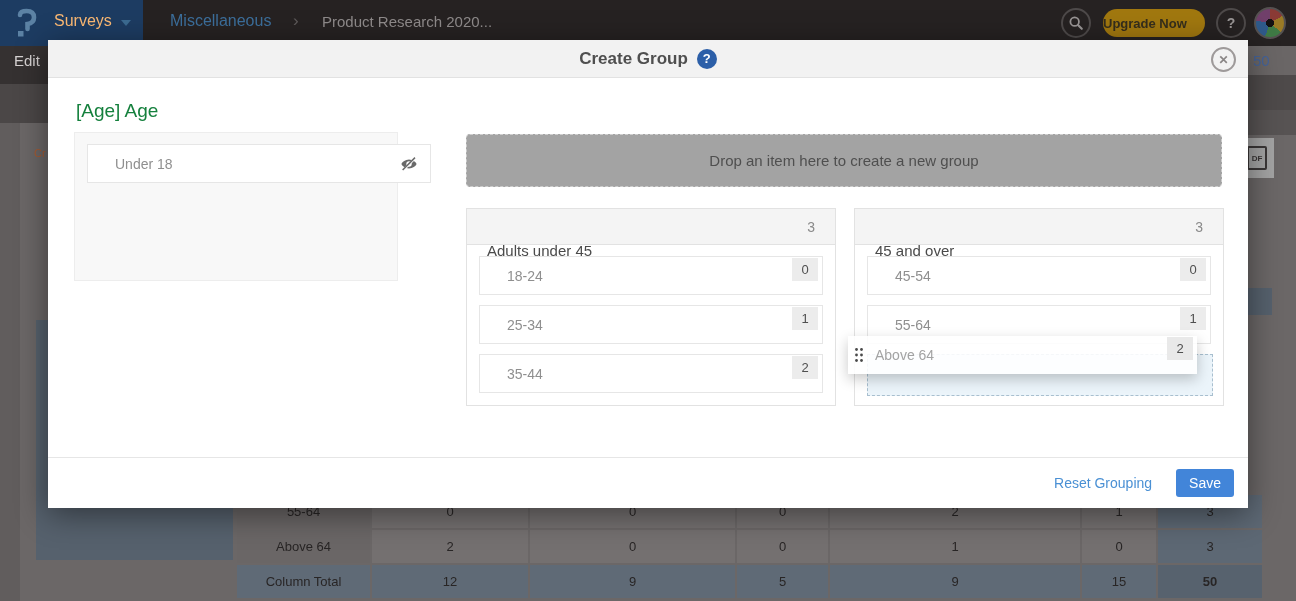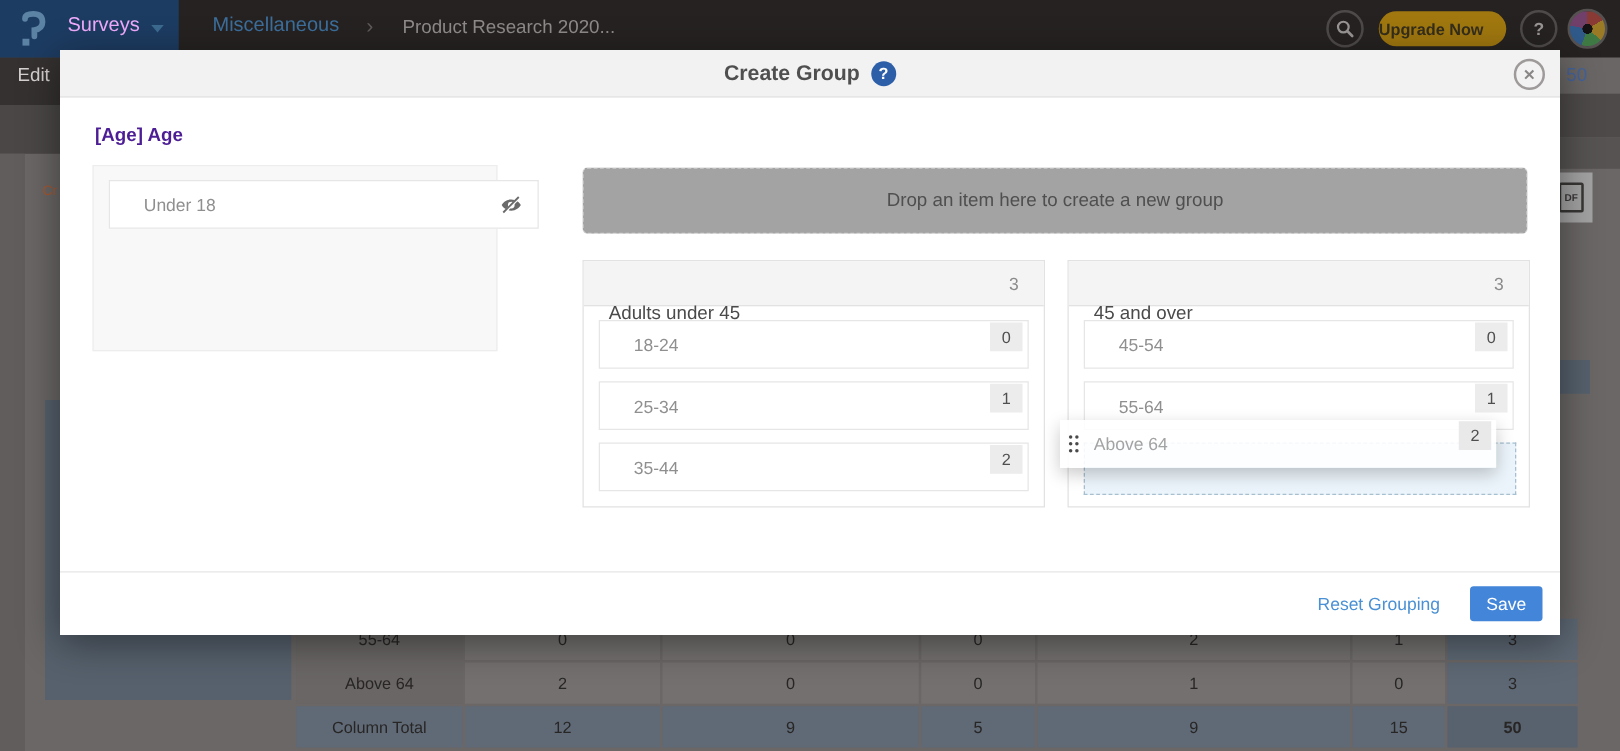--- a/index.html
+++ b/index.html
@@ -7,21 +7,21 @@
   body {
     width:1296px; height:601px; position:relative; overflow:hidden;
     background:#6b6767; font-family:"Liberation Sans", sans-serif;
     -webkit-font-smoothing:antialiased;
   }
   .abs { position:absolute; }
 
   
   .topbar { left:0; top:0; width:1296px; height:46px; background:#262222; z-index:2; }
   .navy-block { left:0; top:0; width:143px; height:46px; background:#1d3c62; }
-  .surveys-label { left:54px; top:12px; font-size:16px; color:#f0abfc; }
+  .surveys-label { left:54px; top:12px; font-size:16px; color:#fdba74; }
   .caret-down { left:121px; top:20px; width:0; height:0; border-left:5px solid transparent; border-right:5px solid transparent; border-top:6px solid #3c6b91; }
   .bc-folder { left:170px; top:12px; font-size:16px; color:#3c6f9c; }
   .bc-sep { left:293px; top:11px; font-size:17px; color:#5f5b5b; }
   .bc-survey { left:322px; top:13px; font-size:15px; color:#8f8b8b; }
   .circle-btn { width:30px; height:30px; border:2px solid #4e4a4a; border-radius:50%; display:flex; align-items:center; justify-content:center; color:#9a9696; }
   .upgrade-btn { left:1103px; top:9px; width:102px; height:28px; border-radius:14px; background:#a1780f; color:#352e1c; font-size:13px; font-weight:bold; display:flex; align-items:center; }
   .avatar { left:1254px; top:7px; width:32px; height:32px; border-radius:50%; border:2px solid #555151;
     background: radial-gradient(circle at 50% 50%, #141212 0 20%, rgba(0,0,0,0) 21%),
                 conic-gradient(#8a3a35 0 60deg, #9a7a25 60deg 130deg, #3f7a45 130deg 200deg, #2f5a8a 200deg 280deg, #703f6a 280deg 360deg); }
 
@@ -56,21 +56,21 @@
   .modal { left:48px; top:40px; width:1200px; height:468px; background:#fff; z-index:10;
     box-shadow:0 6px 30px rgba(0,0,0,0.45); }
   .modal-header { position:absolute; left:0; top:0; width:100%; height:38px; background:#f2f2f2;
     border-bottom:1px solid #e2e2e2; display:flex; align-items:center; justify-content:center; gap:9px; }
   .modal-title { font-size:17px; font-weight:600; color:#4f4f4f; }
   .help-badge { width:20px; height:20px; border-radius:50%; background:#2c5fa8; color:#fff;
     font-size:13px; font-weight:bold; display:flex; align-items:center; justify-content:center; }
   .close-btn { position:absolute; right:12px; top:7px; width:25px; height:25px; border:2px solid #9e9a9a;
     border-radius:50%; color:#8a8686; font-size:12px; font-weight:bold; display:flex; align-items:center; justify-content:center; }
 
-  .question-label { left:28px; top:60px; font-size:15px; color:#4c1d95;font-weight:bold; }
+  .question-label { left:28px; top:60px; font-size:19px; color:#15803d; }
 
   .source-panel { left:26px; top:92px; width:324px; height:149px; background:#f8f8f8; border:1px solid #ededed; }
   .item-card { position:relative; height:39px; background:#fff; border:1px solid #e6e6e6;
     display:flex; align-items:center; padding-left:27px; font-size:14px; color:#8f8f8f; }
   .source-card { position:absolute; left:12px; top:11px; width:344px; }
   .eye-wrap { margin-left:auto; margin-right:12px; display:flex; align-items:center; }
 
   .dropzone { left:418px; top:94px; width:756px; height:53px; border:1px dashed #cdcdcd; border-radius:4px;
     display:flex; align-items:center; justify-content:center; font-size:15px; color:#4f4f4f; background:#a3a3a3; }
 

